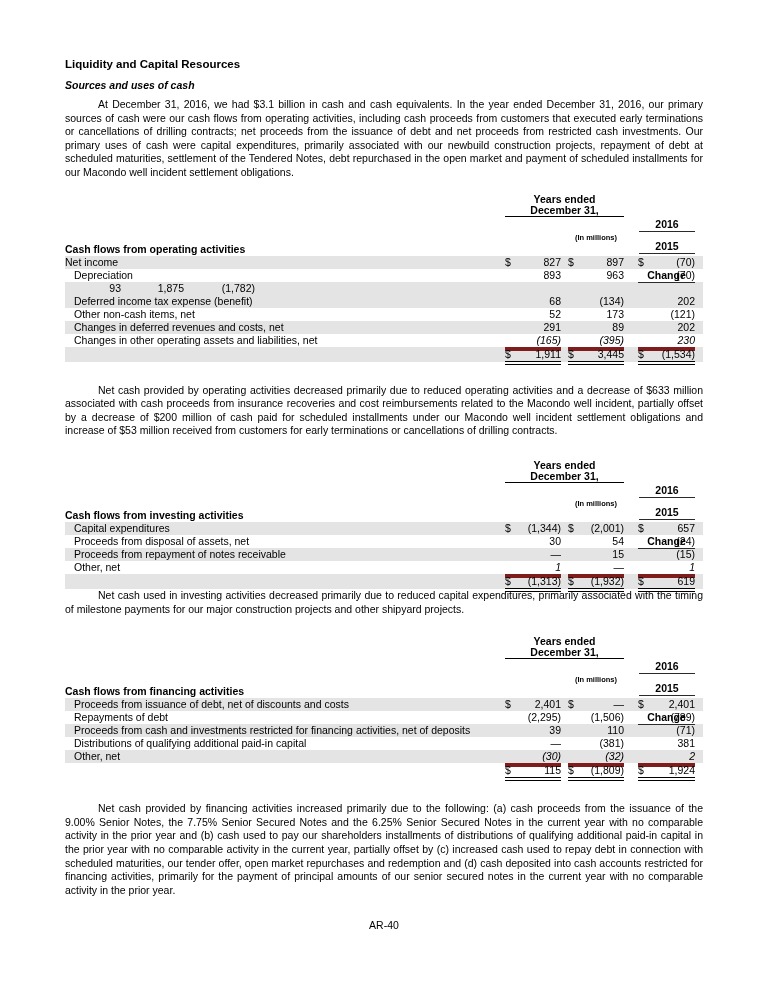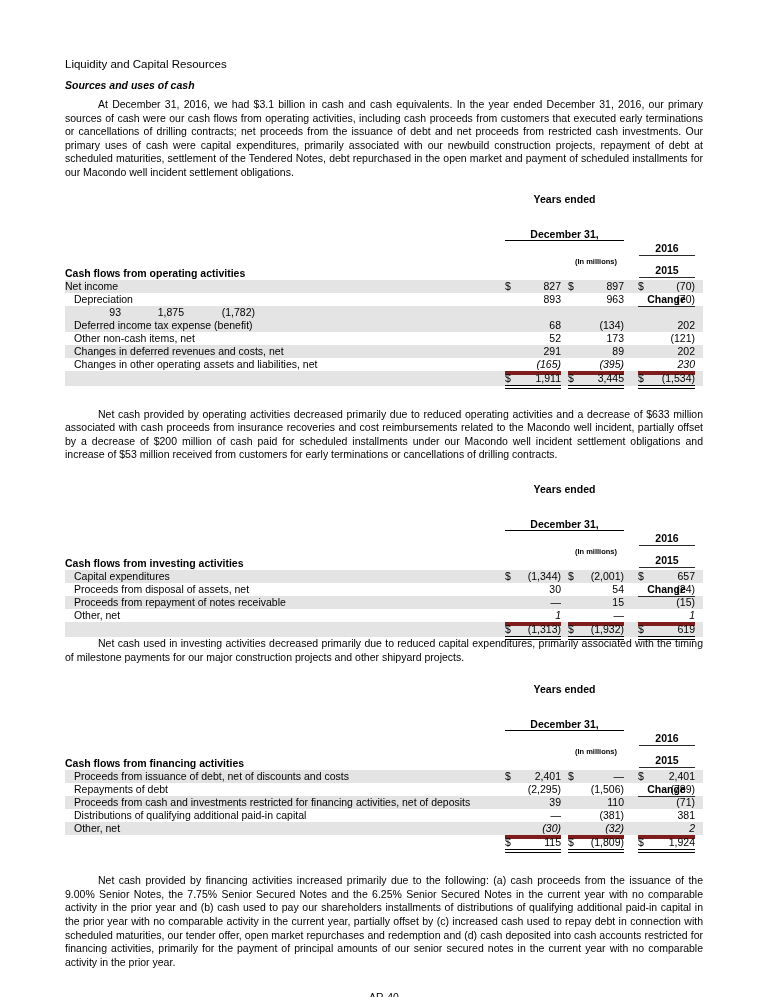--- a/index.html
+++ b/index.html
@@ -9,21 +9,21 @@
     height: 997px;
     box-sizing: border-box;
     background: #fff;
     color: #000;
     font-family: "Liberation Sans", sans-serif;
     padding: 58px 65px 0 65px;
     overflow: hidden;
   }
   .title {
     font-size: 11.5px;
-    font-weight: normal;
+    font-weight: bold;
     margin: 0 0 9px 0;
   }
   .subtitle {
     font-size: 10.5px;
     font-weight: bold;
     font-style: italic;
     margin: 0 0 7px 0;
   }
   .para {
     font-size: 10.5px;
@@ -41,21 +41,21 @@
   .cash-table { font-size: 10.5px; }
   .trow, .hrow {
     display: flex;
     align-items: baseline;
     height: 13px;
     line-height: 13px;
     padding-right: 8px;
   }
   .hrow { align-items: flex-end; }
   .hrow.r1 { height: 11px; line-height: 11px; }
-  .hrow.r2 { height: 12px; line-height: 12px; margin-top: 24px; }
+  .hrow.r2 { height: 12px; line-height: 12px; }
   .hrow.r3 { height: 15px; line-height: 14px; flex-direction: column; }
   .hrow.r4 { height: 11px; line-height: 10px; }
   .shaded { background: #e4e4e4; }
   .rlabel { flex: 1 1 auto; white-space: nowrap; overflow: hidden; }
   .rlabel.indent { padding-left: 9px; }
   .section-row .rlabel { font-weight: bold; }
   .hlabel { flex: 1 1 auto; }
   .grp {
     display: flex;
     justify-content: space-between;

